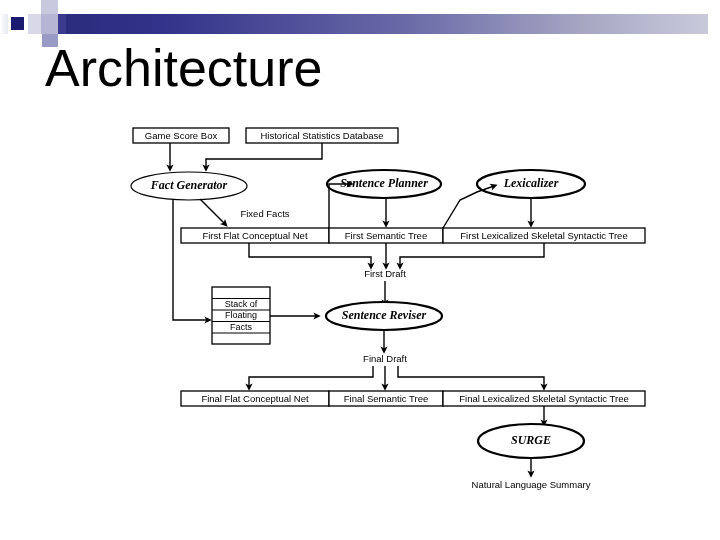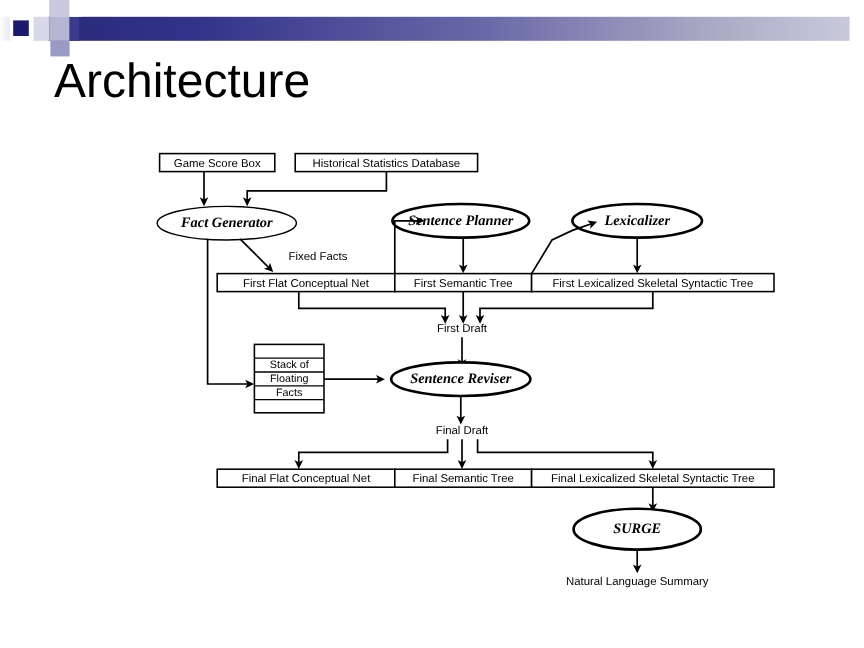--- a/index.html
+++ b/index.html
@@ -47,21 +47,21 @@
   #deco-l { left: 10px; top: 0px;  width: 18px; height: 14px; background: #ffffff; }
   #deco-m { left: 58px; top: 14px; width: 8px;  height: 20px; background: #3a3a8e; }
   #deco-n { left: 58px; top: 0px;  width: 10px; height: 14px; background: #ffffff; }
   #deco-o { left: 8px;  top: 34px; width: 20px; height: 13px; background: #ffffff; }
 
   
   #page-title {
     position: absolute;
     left: 45px;
     top: 43px;
-    font-size: 40px;
+    font-size: 52px;
     line-height: 50px;
     color: #000000;
     font-family: "Liberation Sans", sans-serif;
     font-weight: normal;
     letter-spacing: 0px;
     white-space: nowrap;
   }
 
   
   #diagram {

